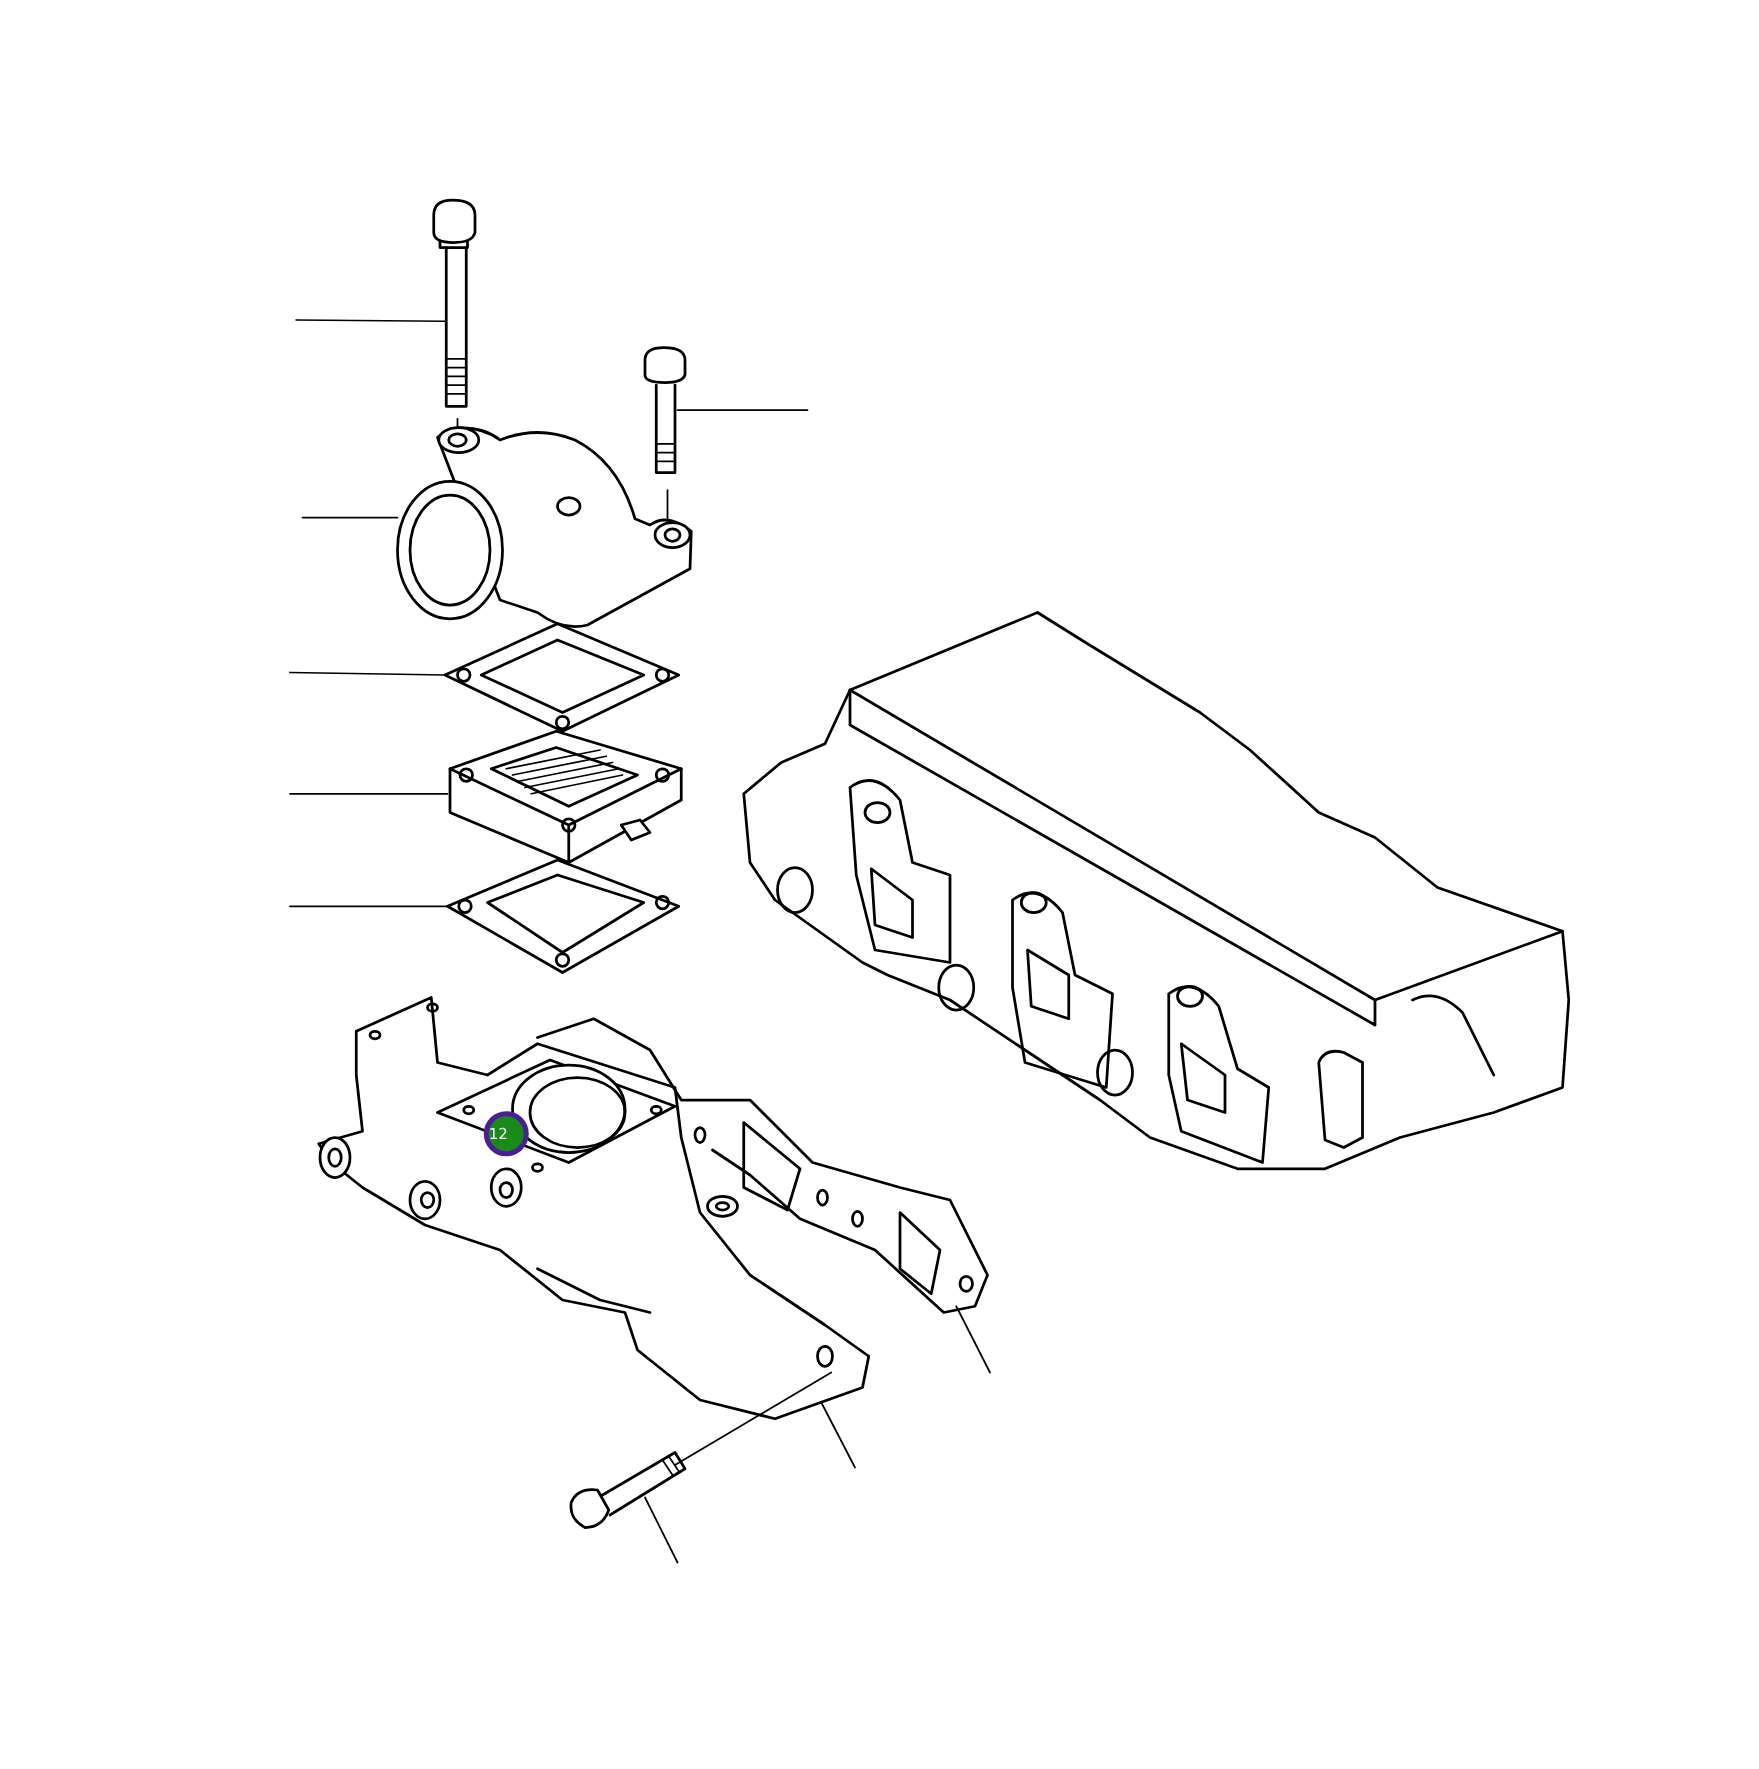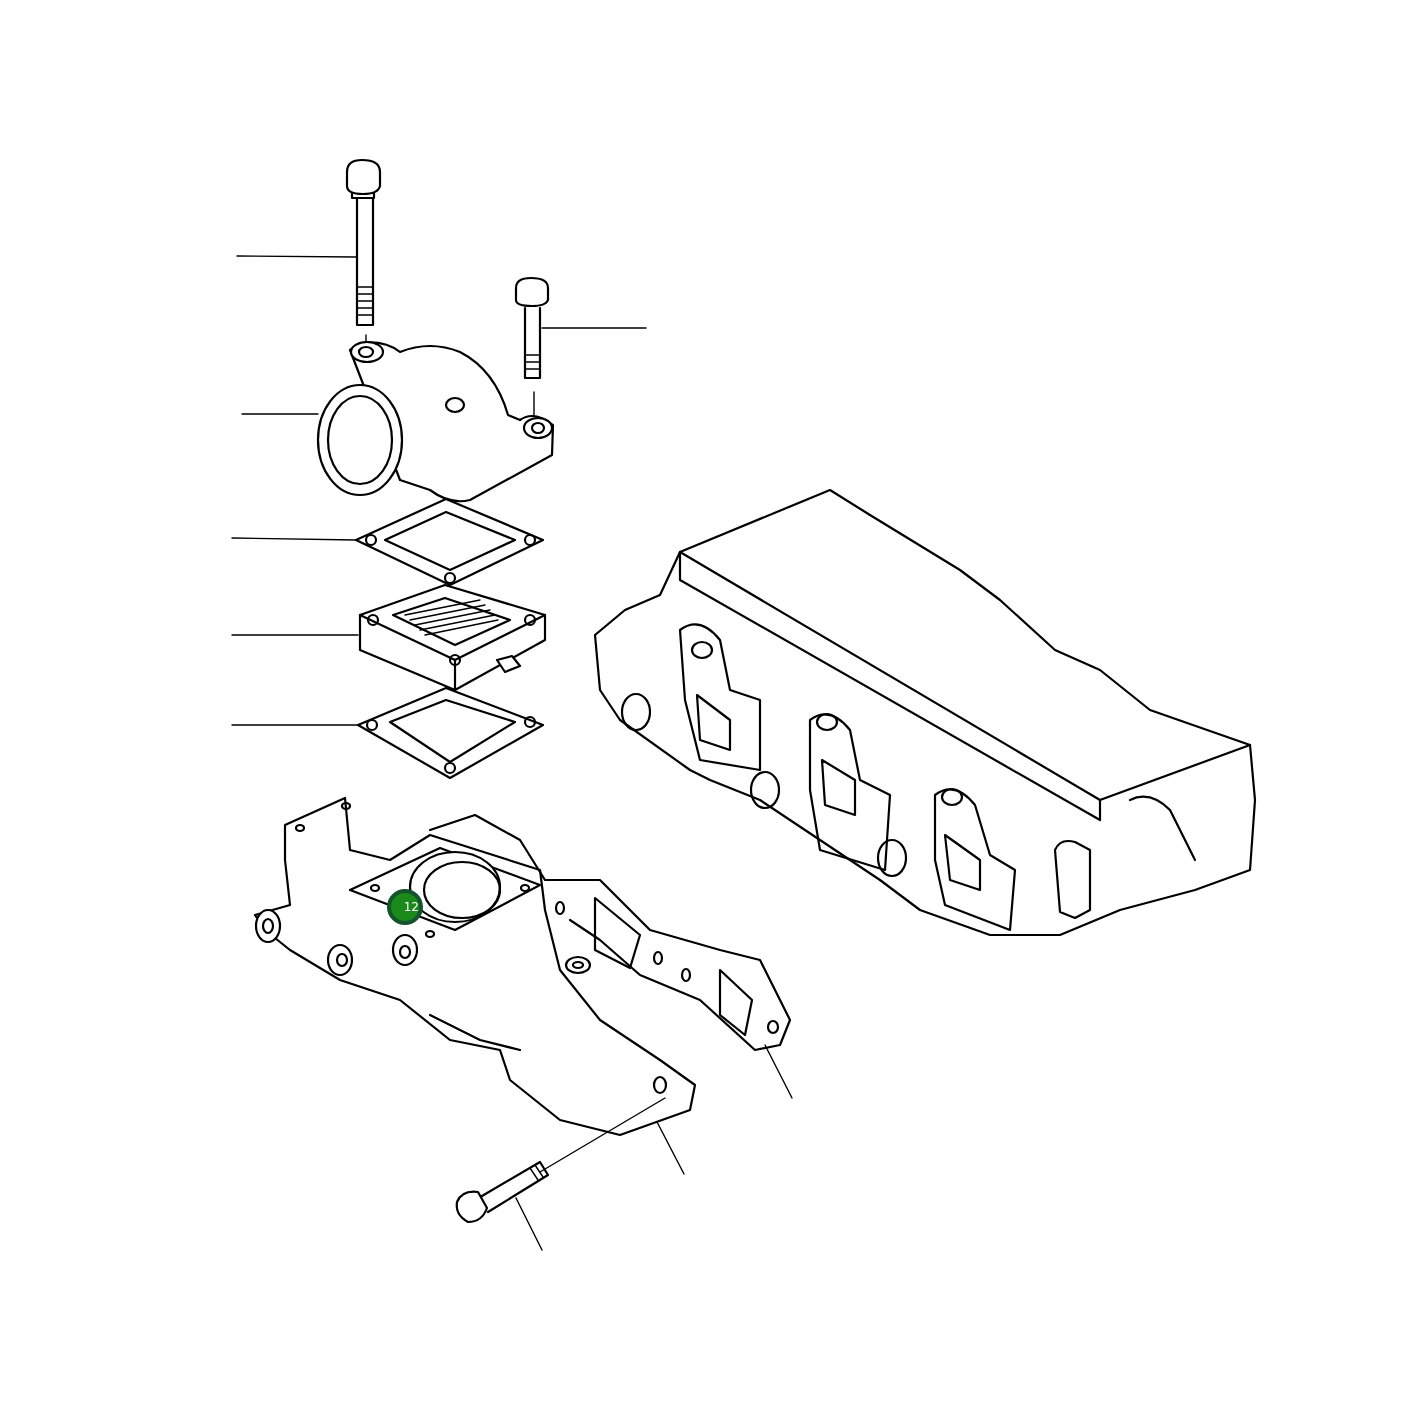--- a/index.html
+++ b/index.html
@@ -1,22 +1,22 @@
 <!DOCTYPE html>
 <html><head>
 <meta charset="utf-8">
 <style>
   html, body { margin:0; padding:0; background:#ffffff; }
   body { width:1407px; height:1415px; position:relative; overflow:hidden; font-family:"DejaVu Sans", sans-serif; }
   #diagram { position:absolute; left:0; top:0; width:1407px; height:1415px; }
   .ln { fill:none; stroke:#000; stroke-width:2.2; stroke-linecap:round; stroke-linejoin:round; }
   .thin { fill:none; stroke:#000; stroke-width:1.4; stroke-linecap:round; }
   .fillw { fill:#fff; stroke:#000; stroke-width:2.2; stroke-linejoin:round; }
-  .callout { position:absolute; width:36px; height:36px; border-radius:50%; background:#1a8a1a; border:4px solid #14532d; box-sizing:border-box;
-             color:#fff; font-size:12px; display:flex; align-items:center; justify-content:flex-end; cursor:pointer; }
+  .callout { position:absolute; width:36px; height:36px; border-radius:50%; background:#1a8a1a; border:4px solid #4c1d95; box-sizing:border-box;
+             color:#fff; font-size:12px; display:flex; align-items:center; justify-content:flex-start; cursor:pointer; }
 </style>
 </head>
 <body>
 
 <svg id="diagram" viewBox="0 0 1407 1415" xmlns="http://www.w3.org/2000/svg">
 
   <g>
     <line class="thin" x1="237" y1="256" x2="356" y2="257"></line>
     <line class="thin" x1="542" y1="328" x2="646" y2="328"></line>
     <line class="thin" x1="242" y1="414" x2="318" y2="414"></line>

